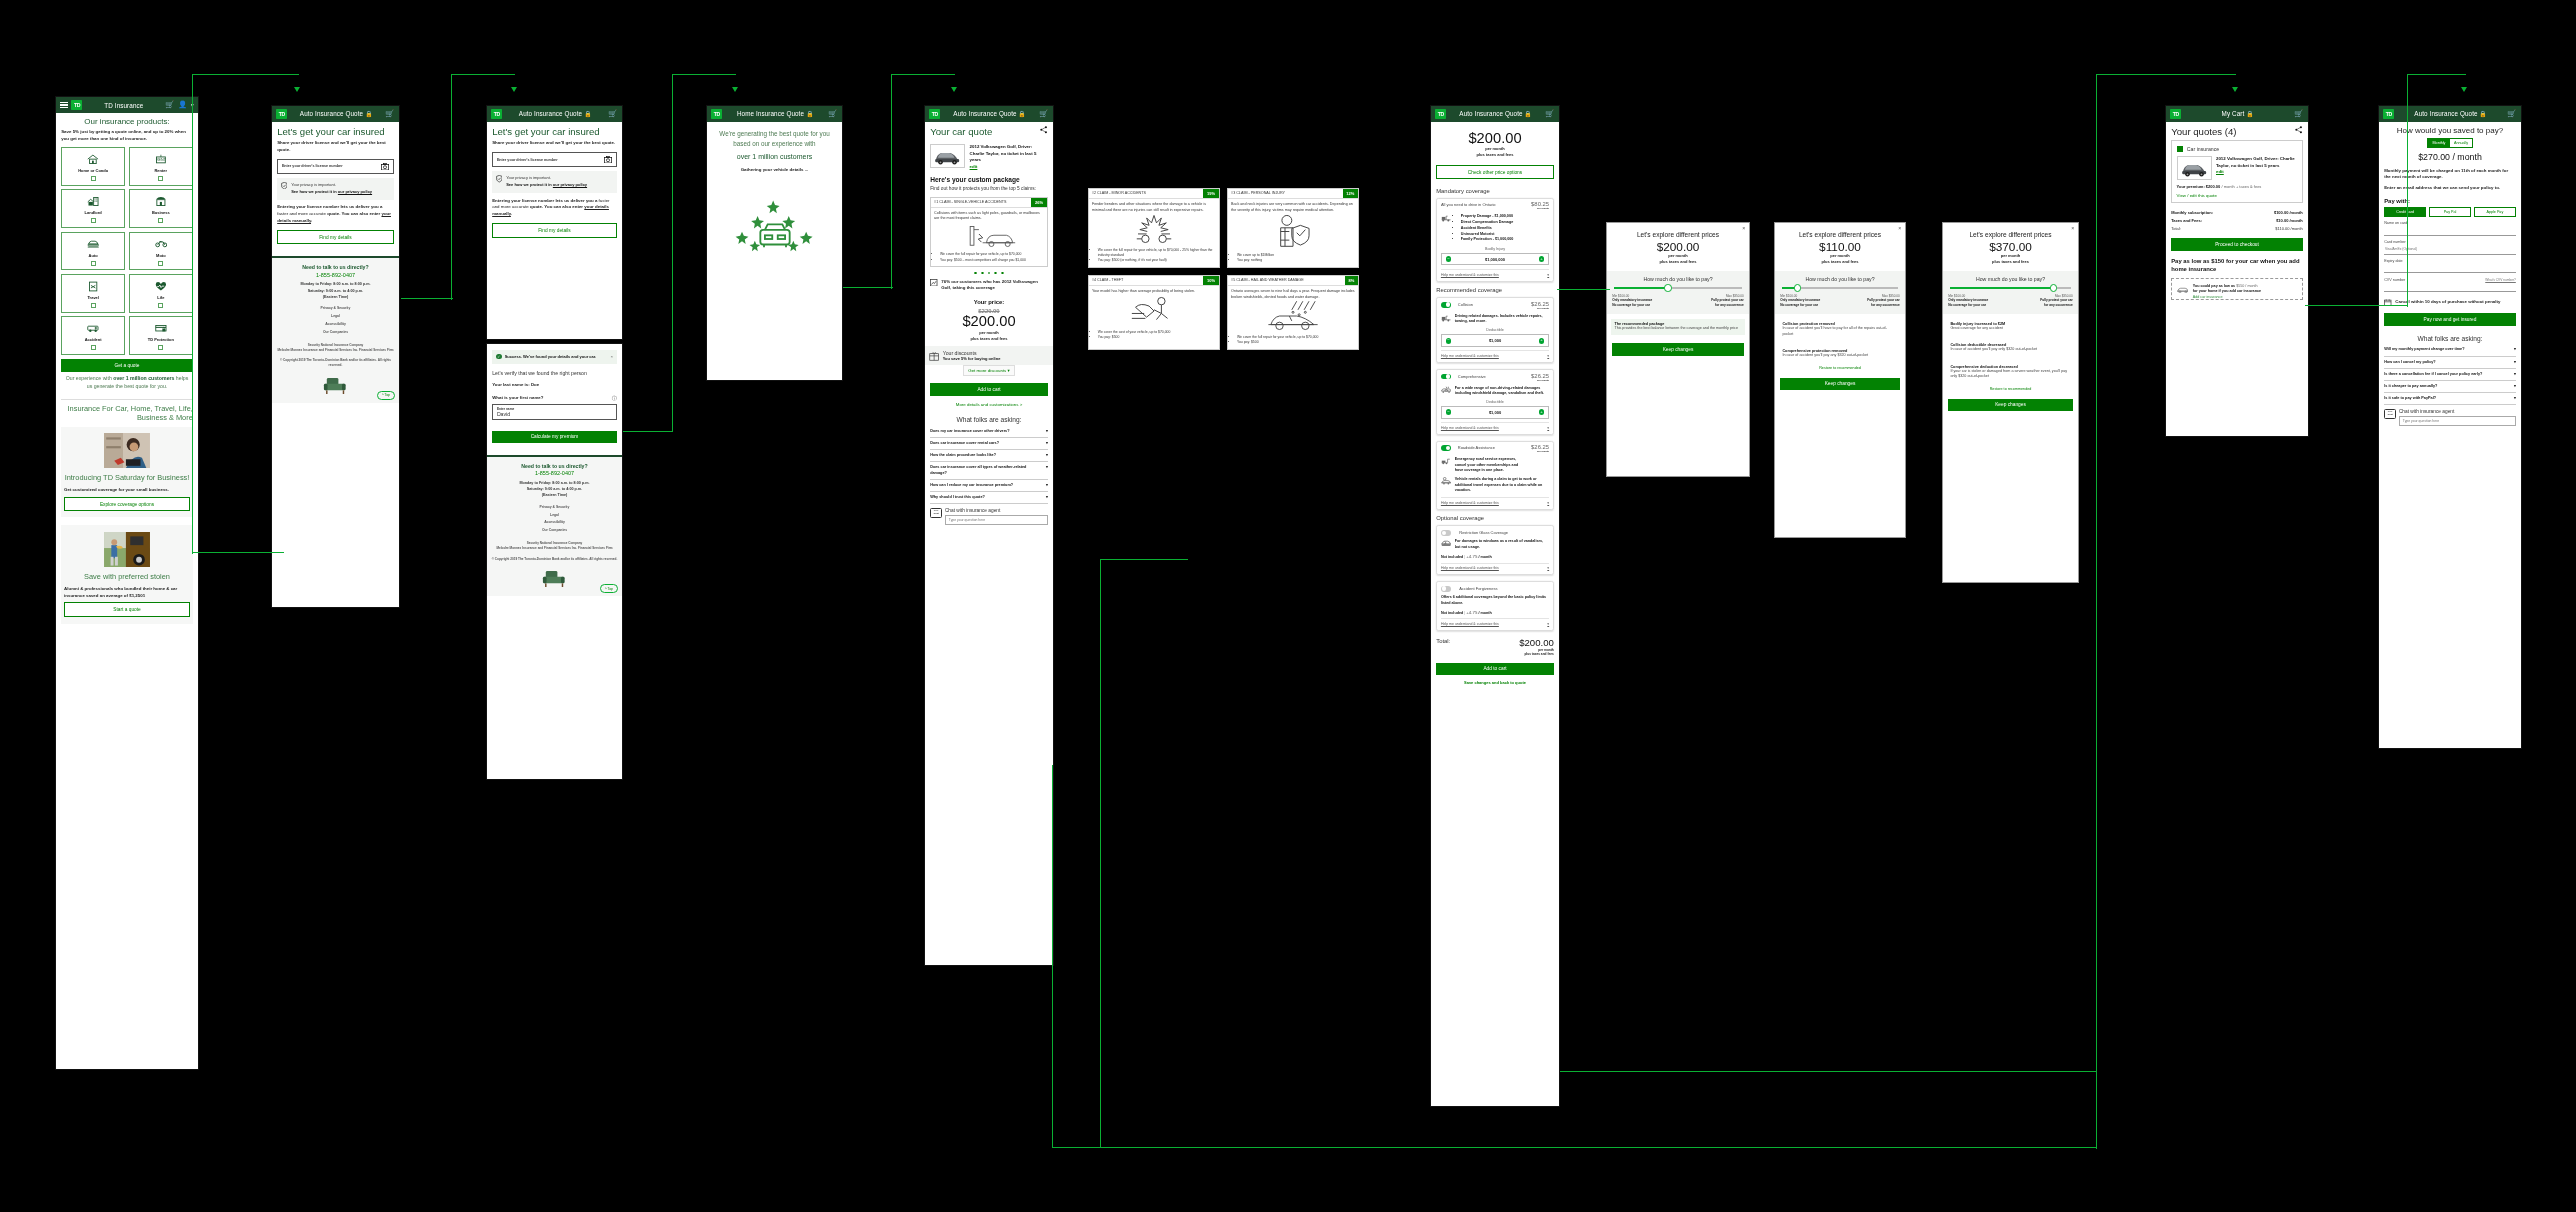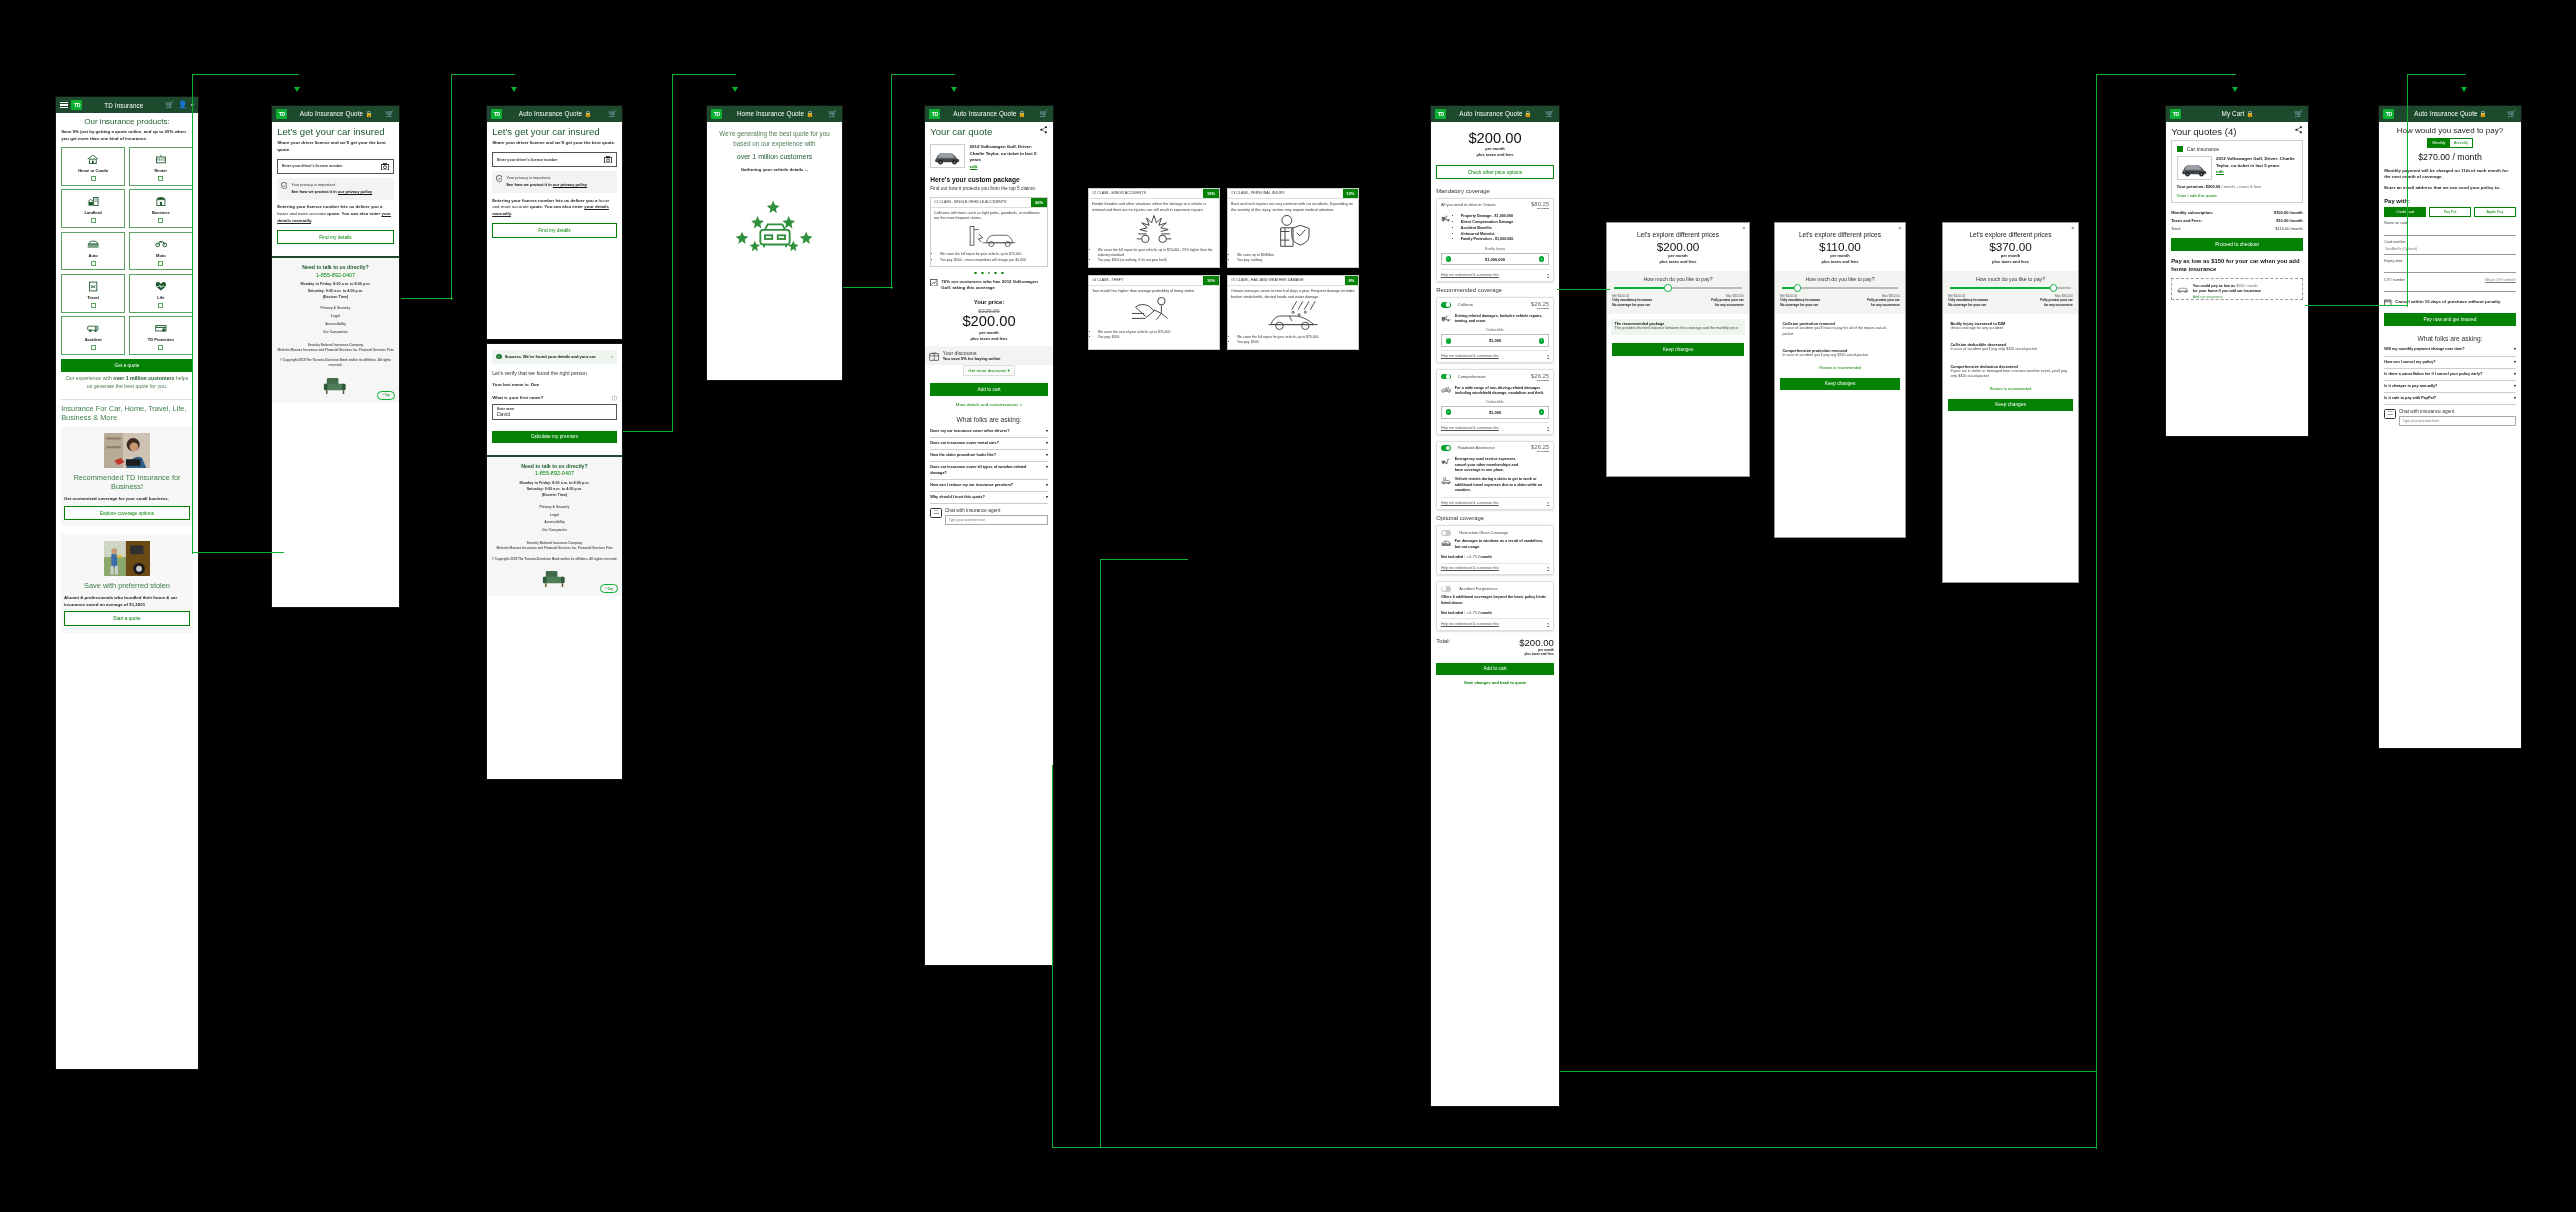--- a/index.html
+++ b/index.html
@@ -60,21 +60,21 @@
   .prodgrid { display:grid; grid-template-columns:1fr 1fr; gap:3.7px; }
   .prodcard {
     border:0.7px solid #5aa35f; padding:5.2px 1.5px 3.7px; text-align:center;
     display:flex; flex-direction:column; align-items:center; gap:2.9px;
   }
   .prodcard .nm { font-size:4px; font-weight:bold; color:#111; }
   .prodcard .cb { width:5.2px; height:5.2px; border:0.7px solid #5aa35f; }
   .prodicon { height:11.8px; display:flex; align-items:center; justify-content:center; color:#1c592f; }
   .blurb { font-size:5.2px; color:#4d7a52; text-align:center; line-height:1.45; padding:3.7px 2.9px; }
   .blurb b { color:#1c592f; }
-  .sect-h { font-size:7.4px; color:#3c7c46; line-height:1.2; margin:4.4px 0; }
+  .sect-h { font-size:7.4px; color:#3c7c46; line-height:1.2; margin:4.4px 0;text-align:right; }
   .photo { width:46px; height:35px; margin:0 auto; display:block; }
   .hairline { height:0.7px; background:#ddd; margin:5.2px 0; }
 
   
   .privacy { background:#f2f4f2; padding:4.4px 3.7px; display:flex; gap:3.7px; }
   .privacy .txt { font-size:4px; line-height:1.7; }
   .privacy .txt .l1 { color:#333; font-weight:normal; }
   .privacy .txt .l2 { color:#111; font-weight:bold; }
   u { text-underline-offset:0.7px; }
 
@@ -328,21 +328,21 @@
         <rect width="63" height="48" fill="#cfc3b4"></rect>
           <rect x="0" y="0" width="26" height="48" fill="#b9aa97"></rect>
         <rect x="3" y="6" width="20" height="3" fill="#8e7f6c"></rect>
           <rect x="3" y="18" width="20" height="3" fill="#8e7f6c"></rect>
         <circle cx="40" cy="16" r="9" fill="#3c2a20"></circle>
           <path d="M30 48 q10 -20 22 -14 l6 14z" fill="#2f5f87"></path>
         <circle cx="41" cy="19" r="6" fill="#c79a74"></circle>
           <rect x="30" y="36" width="20" height="9" fill="#1f1f22"></rect>
         <path d="M14 38 l9 -4 5 6 -9 4z" fill="#c0392b"></path>
       </svg>
-      <div class="sect-h" style="text-align:center;margin-top:5.9px">Recommended TD Insurance for Business!</div>
+      <div class="sect-h" style="text-align:center;margin-top:5.9px">Introducing TD Saturday for Business!</div>
       <div class="sub" style="margin-bottom:2.9px">Get customized coverage for your small business.</div>
       <button class="ghost-btn">Explore coverage options</button>
     </div>
 
     <div style="background:#f6f7f6;padding:7.4px 2.9px;margin-top:7.4px;">
       <svg class="photo" viewBox="0 0 63 48">
         <rect width="63" height="48" fill="#8aa86b"></rect>
           <rect x="0" y="0" width="63" height="22" fill="#cfd6c6"></rect>
         <path d="M30 0 h33 v48 h-33z" fill="#6b4a14"></path>
           <circle cx="48" cy="38" r="8" fill="#1a1a1a"></circle>

